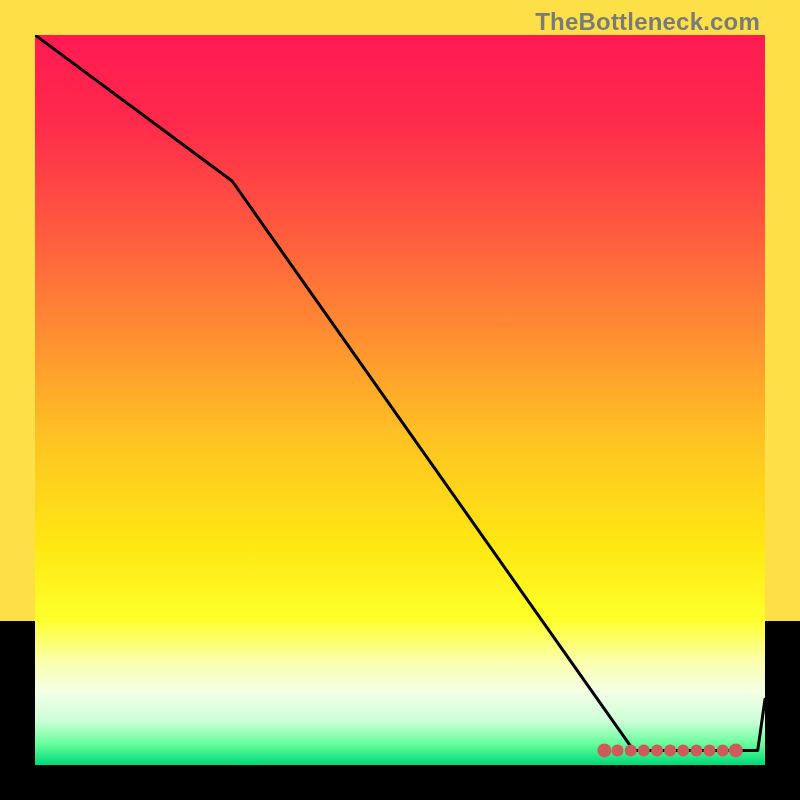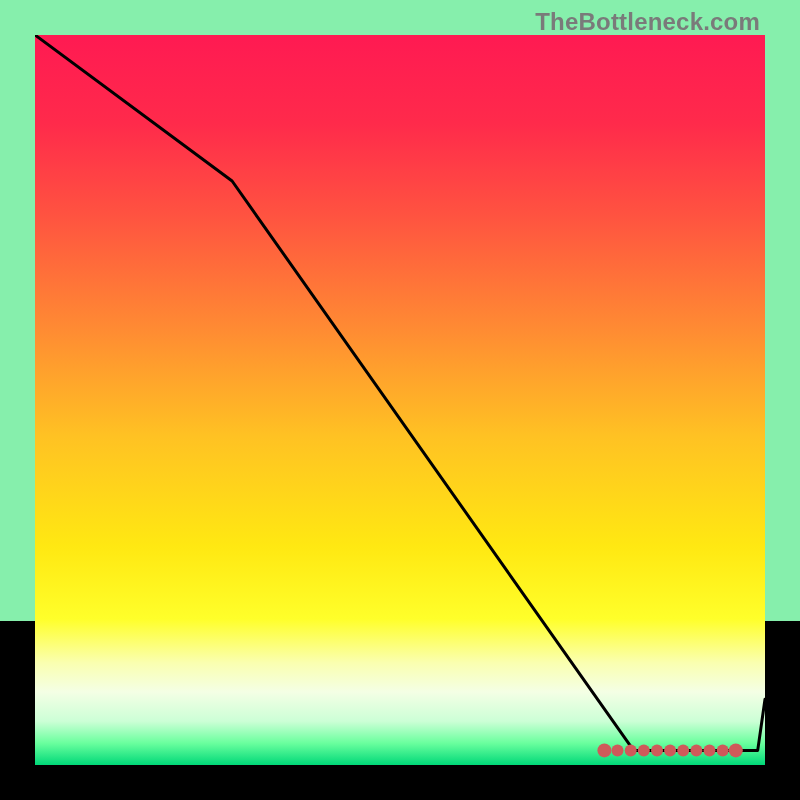--- a/index.html
+++ b/index.html
@@ -8,21 +8,21 @@
     width: 800px;
     height: 800px;
     background: #000;
     overflow: hidden;
     font-family: Arial, Helvetica, sans-serif;
   }
   .stage {
     position: relative;
     width: 800px;
     height: 621px;
-    background: #86efac;
+    background: #fde047;
   }
   .plot-box {
     position: absolute;
     left: 35px;
     top: 35px;
     width: 730px;
     height: 730px;
     overflow: hidden;
   }
   .gradient {

